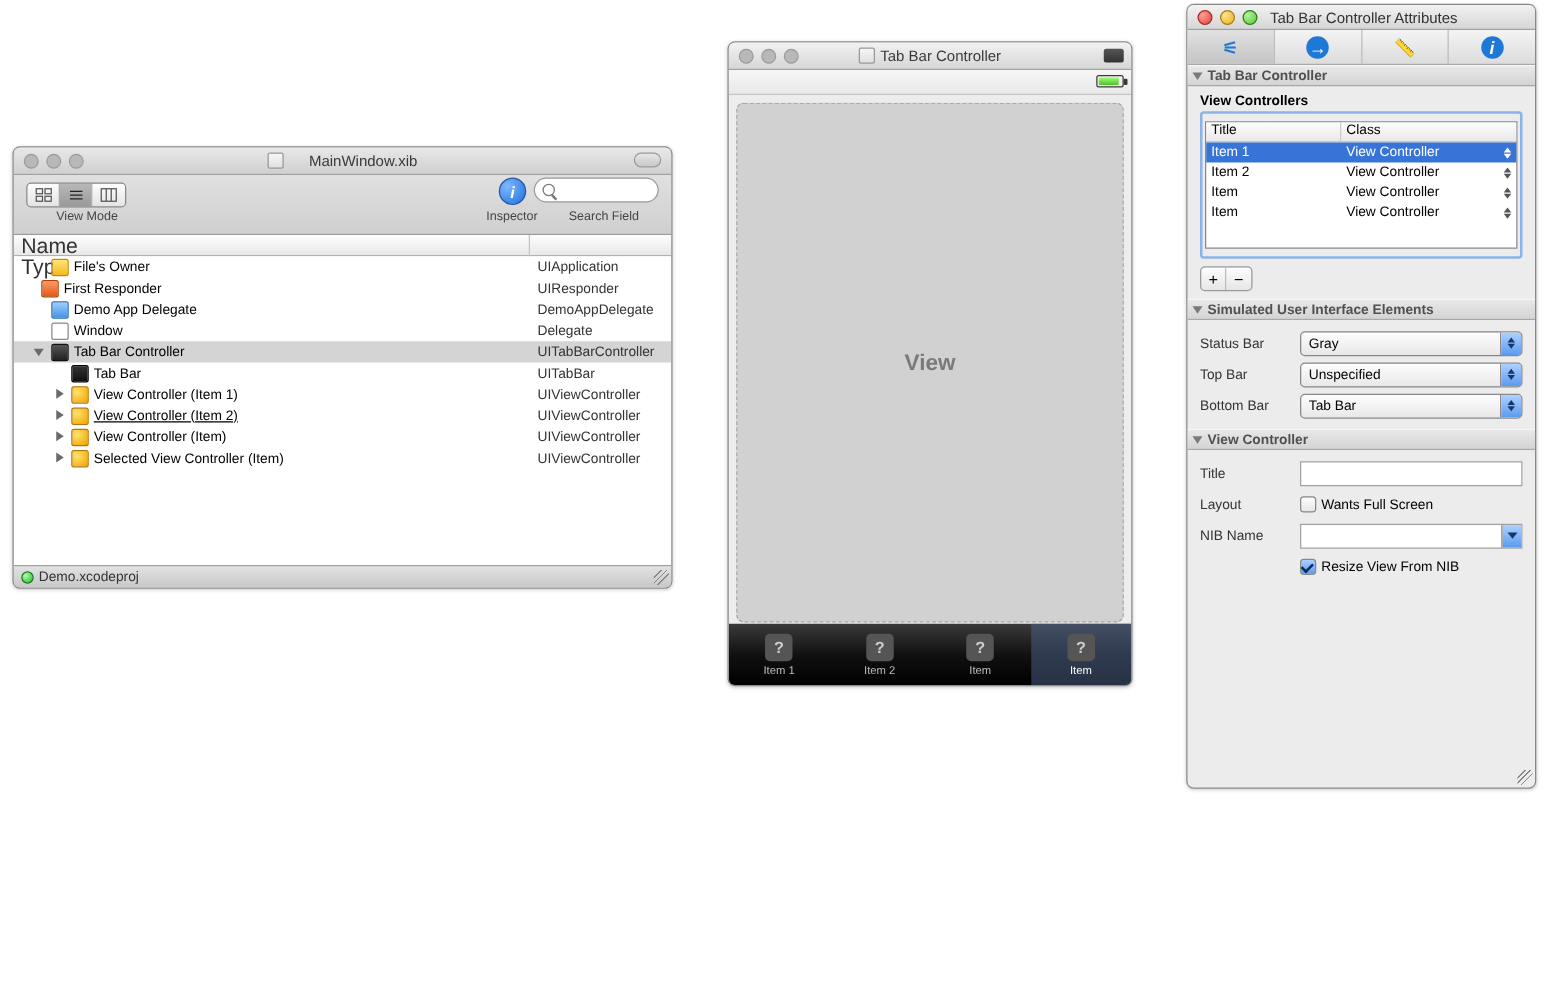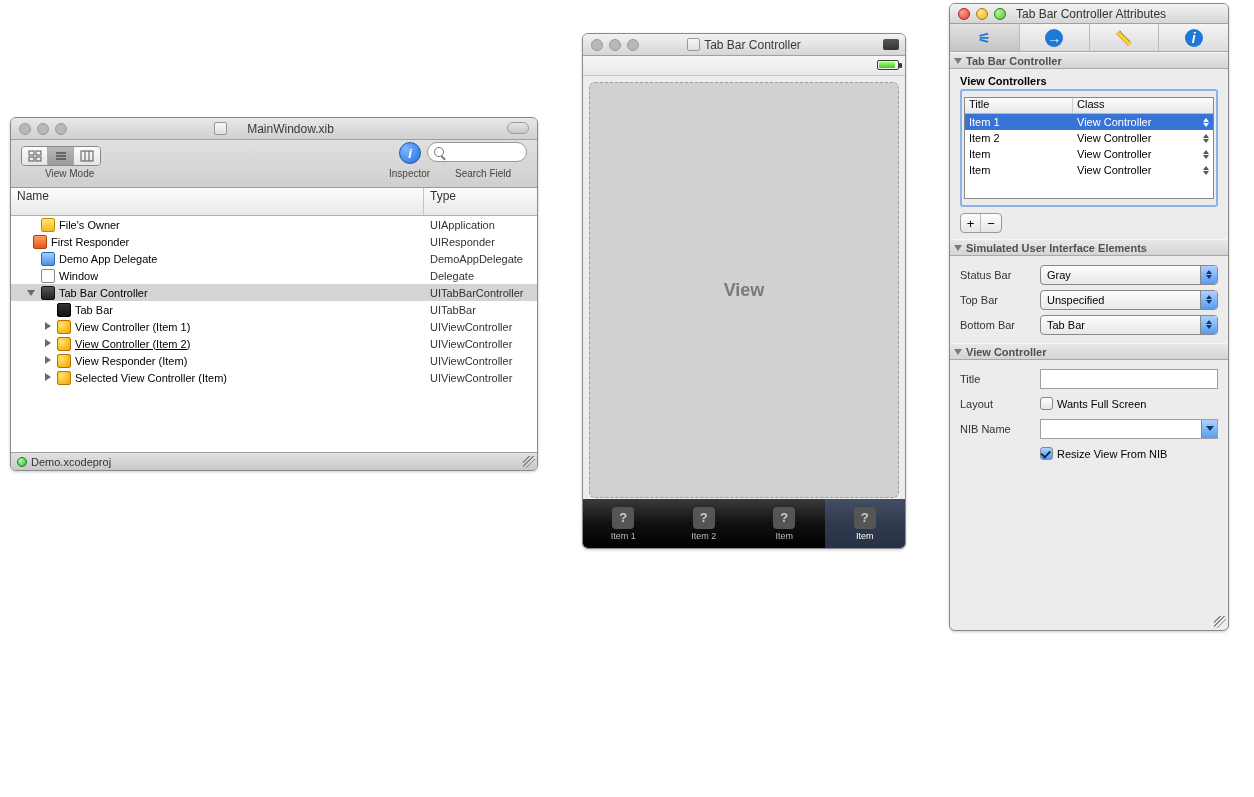--- a/index.html
+++ b/index.html
@@ -105,25 +105,25 @@
 .search-box .mag {
   width: 10px; height: 10px; border: 1.5px solid #777; border-radius: 50%;
   position: relative;
 }
 .search-box .mag::after {
   content:""; position:absolute; width:5px; height:1.5px; background:#777;
   bottom:-2px; right:-3px; transform: rotate(45deg);
 }
 
 .outline-header {
-  height: 28px;
+  height: 17px;
   background: linear-gradient(#fdfdfd,#e8e8e8);
   border-bottom: 1px solid #b0b0b0;
   display: flex;
-  font-size: 12px; color: #333;
+  font-size: 17px; color: #333; flex-direction: column;
 }
 .outline-header .col-name { width: 413px; padding-left: 6px; border-right: 1px solid #c4c4c4; line-height: 17px;}
 .outline-header .col-type { flex: 1; padding-left: 6px; line-height: 17px;}
 .outline-body {
   background: #fff;
   height: 250px;
   overflow: hidden;
 }
 .outline-row {
   height: 17px; display: flex; align-items: center;
@@ -511,21 +511,21 @@
           <span class="disc tri-right"></span>
           <span class="obj-icon ic-vc"></span>
           <span>View Controller (Item 2)</span>
         </div>
         <div class="type-cell">UIViewController</div>
       </div>
       <div class="outline-row">
         <div class="name-cell" style="padding-left: 32px;">
           <span class="disc tri-right"></span>
           <span class="obj-icon ic-vc"></span>
-          <span>View Responder (Item)</span>
+          <span>View Controller (Item)</span>
         </div>
         <div class="type-cell">UIViewController</div>
       </div>
       <div class="outline-row">
         <div class="name-cell" style="padding-left: 32px;">
           <span class="disc tri-right"></span>
           <span class="obj-icon ic-vc"></span>
           <span>Selected View Controller (Item)</span>
         </div>
         <div class="type-cell">UIViewController</div>

